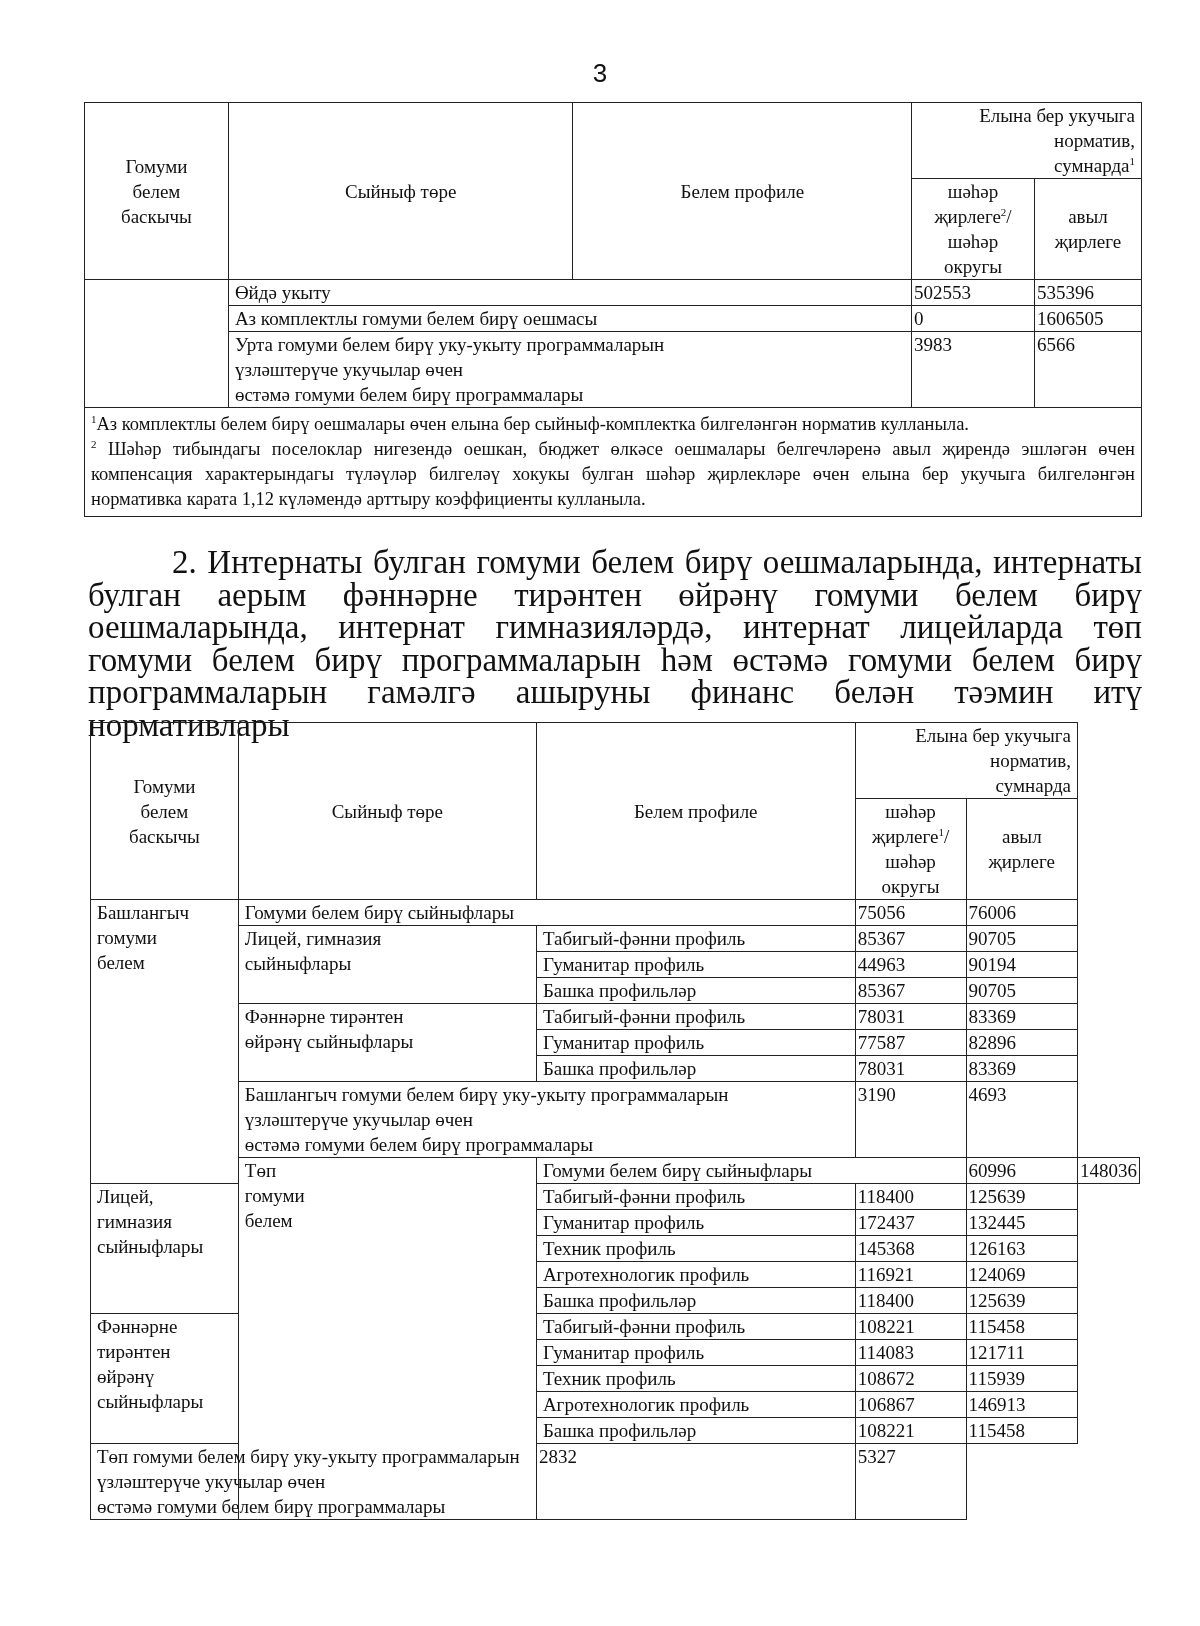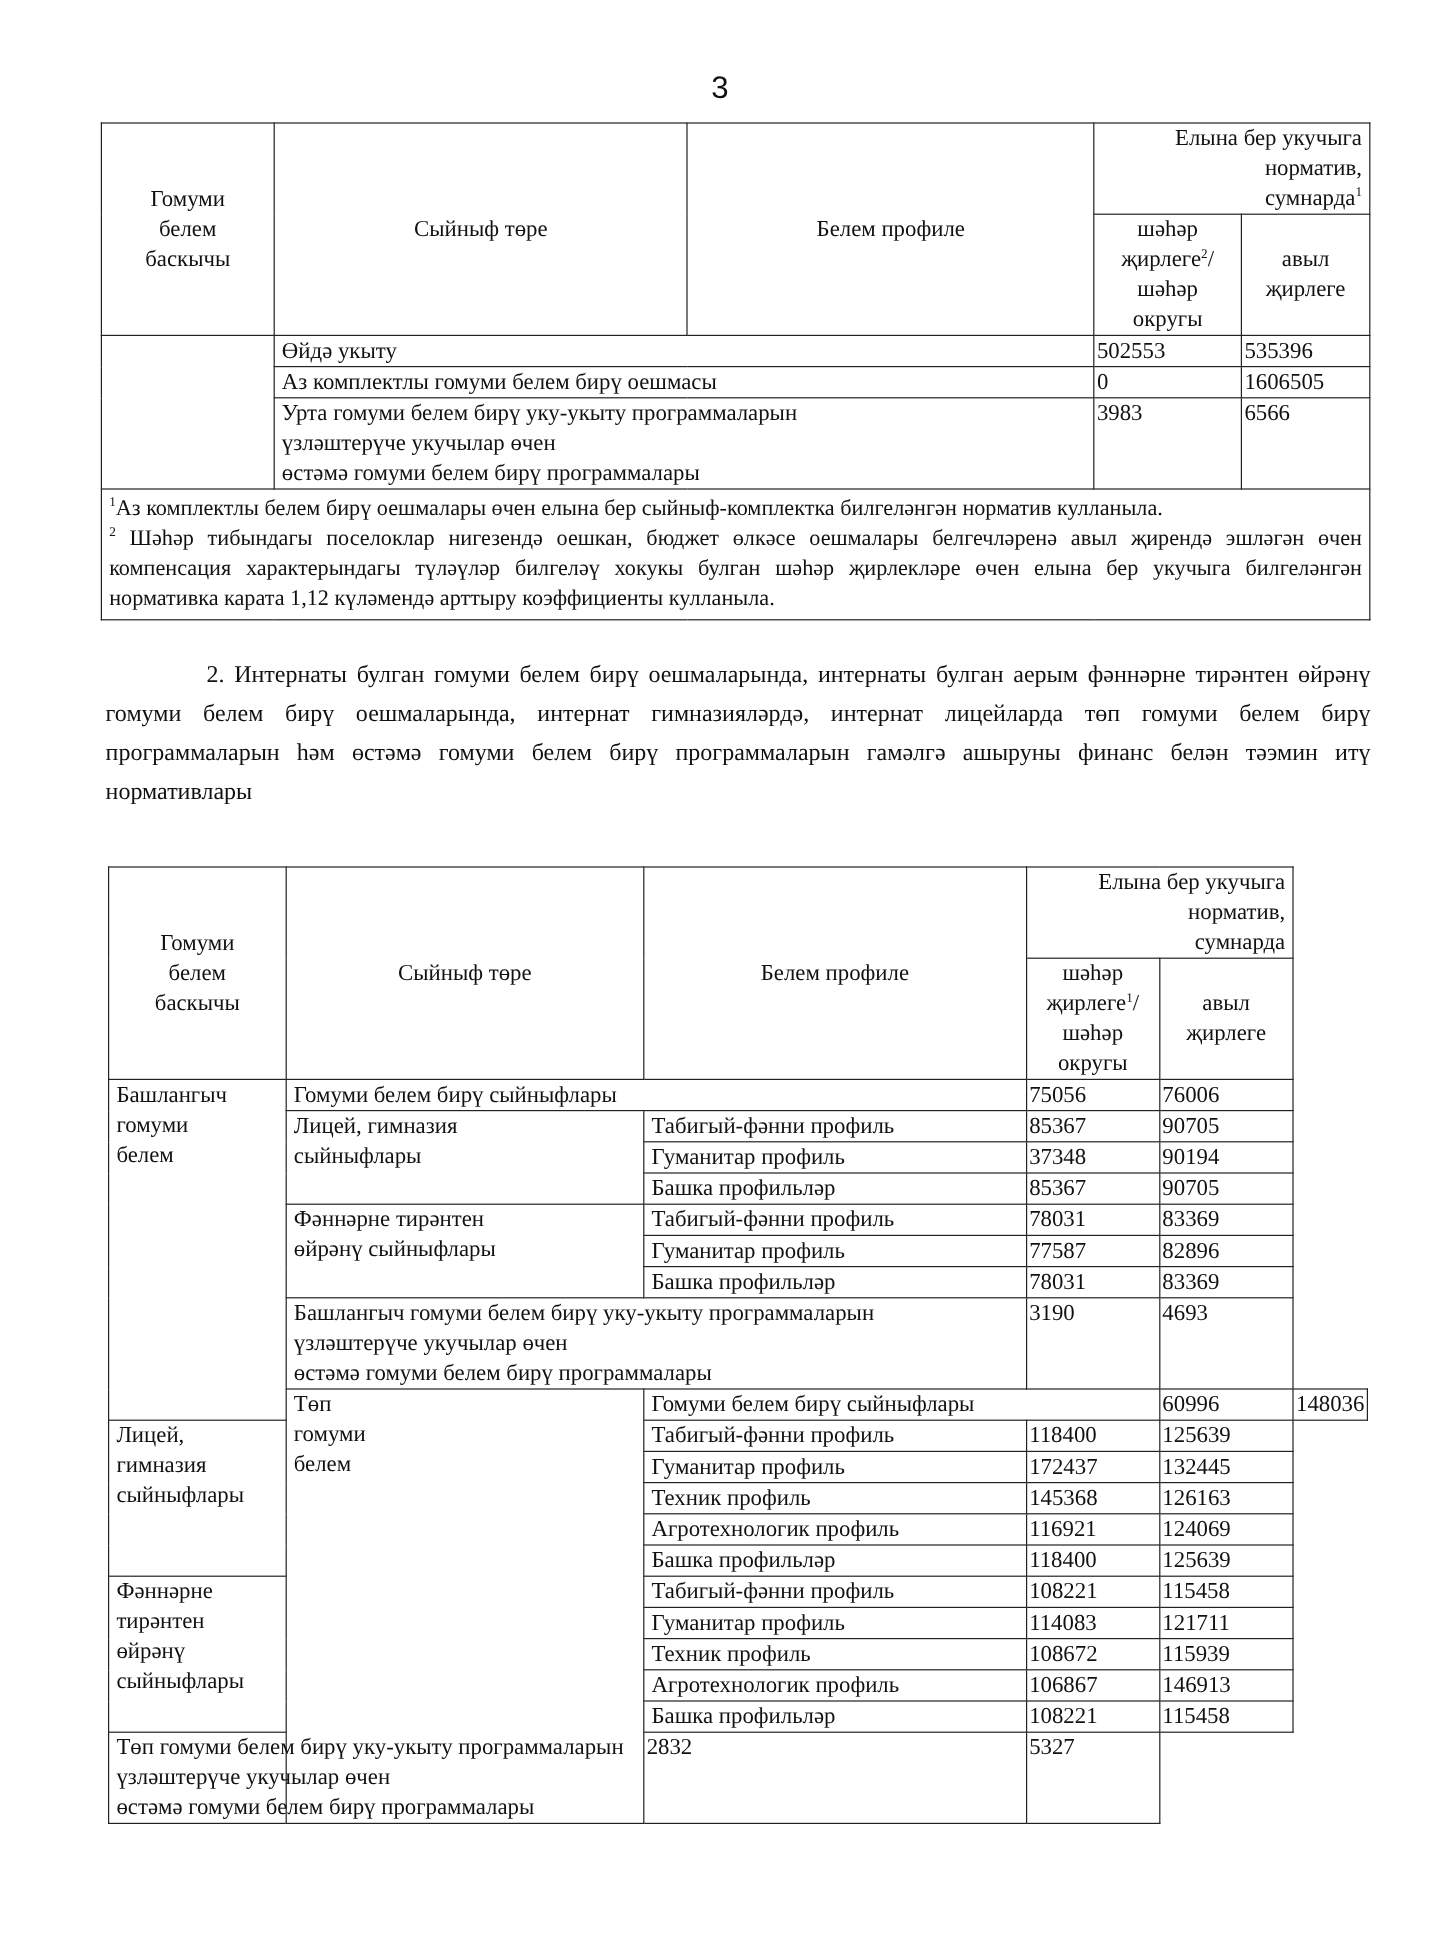--- a/index.html
+++ b/index.html
@@ -16,21 +16,21 @@
   .num { text-align: left; padding: 0 2px; }
   .hdr { text-align: center; vertical-align: middle; }
   .hdr-top { text-align: right; vertical-align: top; }
   #table1 { left: 84px; top: 102px; width: 1058px; }
   #table2 { left: 90px; top: 722px; width: 1050px; }
   .footnote { font-size: 18.5px; line-height: 25px; text-align: justify; padding: 4px 6px; }
   .footnote sup { font-size: 11px; }
   sup { font-size: 11px; line-height: 0; }
   .section-para {
     position: absolute; left: 88px; top: 546px; width: 1054px;
-    font-size: 20px; line-height: 32.5px; text-align: justify; text-indent: 84px;
+    font-size: 33px; line-height: 32.5px; text-align: justify; text-indent: 84px;
   }
 </style>
 </head>
 <body>
 
 <div class="page-number">3</div>
 
 <table id="table1">
   <colgroup>
     <col style="width:144px">
@@ -124,21 +124,21 @@
     <td class="num">76006</td>
   </tr>
   <tr>
     <td rowspan="3"><span>Лицей, гимназия</span><br><span>сыйныфлары</span></td>
     <td>Табигый-фәнни профиль</td>
     <td class="num">85367</td>
     <td class="num">90705</td>
   </tr>
   <tr>
     <td>Гуманитар профиль</td>
-    <td class="num">37348</td>
+    <td class="num">44963</td>
     <td class="num">90194</td>
   </tr>
   <tr>
     <td>Башка профильләр</td>
     <td class="num">85367</td>
     <td class="num">90705</td>
   </tr>
   <tr>
     <td rowspan="3"><span>Фәннәрне тирәнтен</span><br><span>өйрәнү сыйныфлары</span></td>
     <td>Табигый-фәнни профиль</td>

